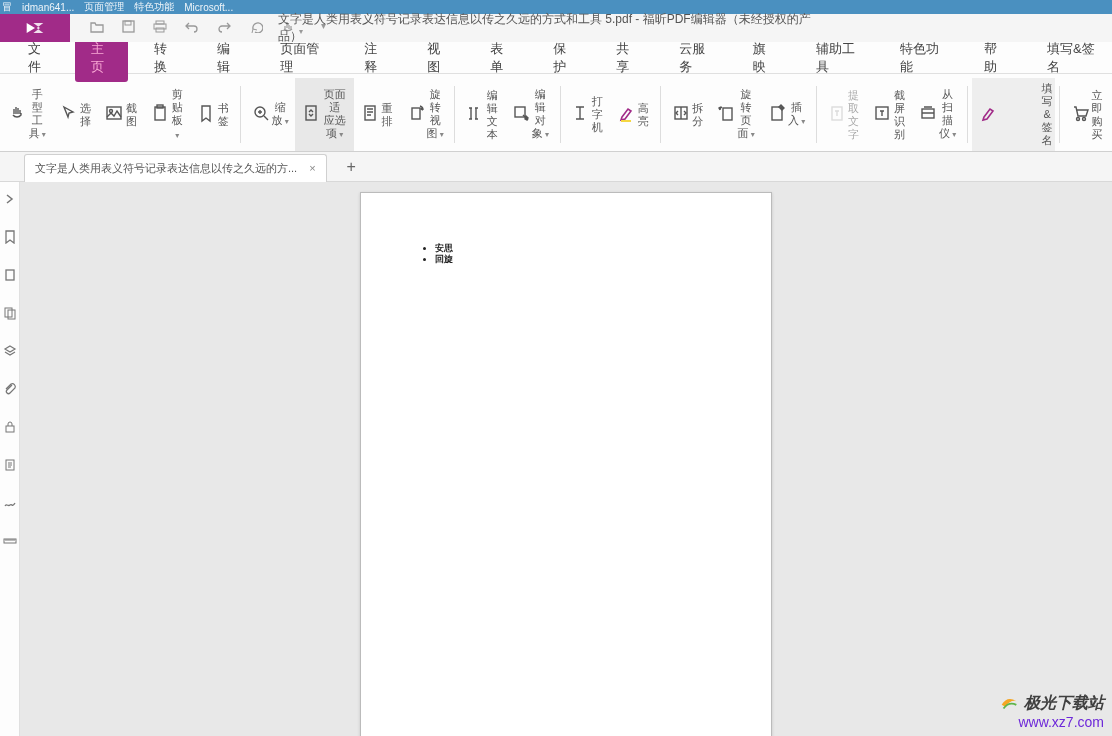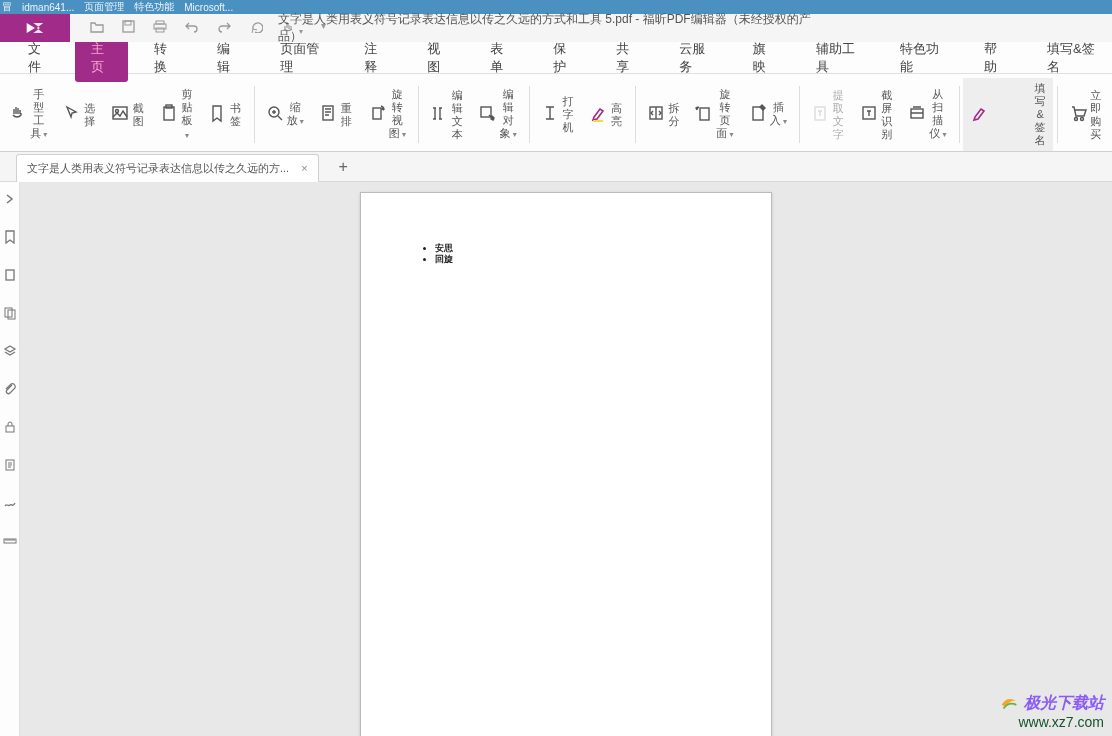--- a/index.html
+++ b/index.html
@@ -22,39 +22,39 @@
 .ribbon { height: 78px; background: #fdfdfd; border-bottom: 1px solid #d0d0d0; display: flex; align-items: stretch; padding: 4px 2px 0 2px; }
 .ribbon-group { display: flex; flex-direction: row; align-items: center; justify-content: space-between; padding: 4px 6px; min-width: 42px; cursor: pointer; position: relative; }
 .ribbon-group.active { background: #e8e8e8; }
 .ribbon-group.hl { background: #eee; gap: 44px; }
 .ribbon-icon { width: 24px; height: 24px; margin-bottom: 4px; display:flex; align-items:center; justify-content:center; }
 .ribbon-icon svg { overflow: visible; }
 .ribbon-label { font-size: 11px; color: #555; text-align: center; line-height: 13px; }
 .ribbon-sep { width: 1px; background: #ddd; margin: 8px 4px; }
 .dd { font-size: 8px; color: #888; margin-top:1px;}
 
-.tabbar { height: 30px; background: #f5f5f5; border-bottom: 1px solid #d8d8d8; display: flex; align-items: center; padding-left: 16px; }
+.tabbar { height: 30px; background: #f5f5f5; border-bottom: 1px solid #d8d8d8; display: flex; align-items: center; padding-left: 24px; }
 .doc-tab { height: 28px; background: #fff; border: 1px solid #d0d0d0; border-bottom: none; border-radius: 3px 3px 0 0; padding: 0 10px; display: flex; align-items: center; font-size: 11px; color: #555; max-width: 330px; margin-top: 2px; }
 .doc-tab span:first-child { white-space: nowrap; overflow: hidden; text-overflow: ellipsis; max-width: 290px; }
 .doc-tab .close { margin-left: 12px; color: #888; cursor: pointer; }
 .add-tab { margin-left: 20px; color: #666; font-size: 16px; cursor: pointer; }
 
 .workspace { display: flex; height: 554px; }
 .sidepanel { width: 20px; background: #fdfdfd; border-right: 1px solid #e0e0e0; display: flex; flex-direction: column; align-items: center; padding-top: 10px; gap: 24px; }
 .side-icon { width: 14px; height: 14px; color: #777; cursor: pointer; }
 .canvas { flex: 1; background: #e8e8e8; display: flex; justify-content: center; padding-top: 10px; overflow: hidden; }
 .page { width: 412px; height: 560px; background: #fff; border: 1px solid #bbb; box-shadow: 0 1px 3px rgba(0,0,0,0.15); padding: 50px 60px; }
 .page ul { list-style: disc; padding-left: 14px; }
 .page li { font-size: 9px; color: #222; line-height: 11px; font-weight: bold; }
 
 .watermark { position: absolute; right: 8px; bottom: 6px; text-align: right; }
 .wm-row1 { display:flex; align-items:center; gap:4px; justify-content:flex-end; }
 .wm-icon { width: 22px; height: 22px; }
-.wm-text1 { font-size: 16px; color: #8b5cf6; font-weight: bold; font-style: italic; }
-.wm-text2 { font-size: 14px; color: #14532d; }
+.wm-text1 { font-size: 16px; color: #404040; font-weight: bold; font-style: italic; }
+.wm-text2 { font-size: 14px; color: #6d28d9; }
 </style>
 </head>
 <body>
 
 <div class="taskbar">
   <span>冒</span>
   <span>idman641...</span>
   <span>页面管理</span>
   <span>特色功能</span>
   <span>Microsoft...</span>
@@ -164,20 +164,29 @@
     <div class="ribbon-sep"></div>
     <div class="ribbon-group">
       <div class="ribbon-icon">
         <svg width="20" height="20" viewBox="0 0 20 20">
           <circle cx="9" cy="9" r="5" fill="none" stroke="#555" stroke-width="1.4"></circle>
           <path d="M13 13l4 4M7 9h4M9 7v4" fill="none" stroke="#555" stroke-width="1.4"></path>
         </svg>
       </div>
       <div class="ribbon-label">缩放<span class="dd"> ▾</span></div>
     </div>
+    <div class="ribbon-group active">
+      <div class="ribbon-icon">
+        <svg width="20" height="20" viewBox="0 0 20 20">
+          <rect x="5" y="3" width="10" height="14" fill="none" stroke="#555" stroke-width="1.4"></rect>
+          <path d="M8 9l2-2 2 2M8 11l2 2 2-2" fill="none" stroke="#555" stroke-width="1.4"></path>
+        </svg>
+      </div>
+      <div class="ribbon-label">页面适<br>应选项<span class="dd"> ▾</span></div>
+    </div>
     <div class="ribbon-group">
       <div class="ribbon-icon">
         <svg width="20" height="20" viewBox="0 0 20 20">
           <rect x="5" y="3" width="10" height="14" fill="none" stroke="#555" stroke-width="1.4"></rect>
           <path d="M7 6h6M7 9h6M7 12h4" fill="none" stroke="#555" stroke-width="1.4"></path>
         </svg>
       </div>
       <div class="ribbon-label">重排</div>
     </div>
     <div class="ribbon-group">

